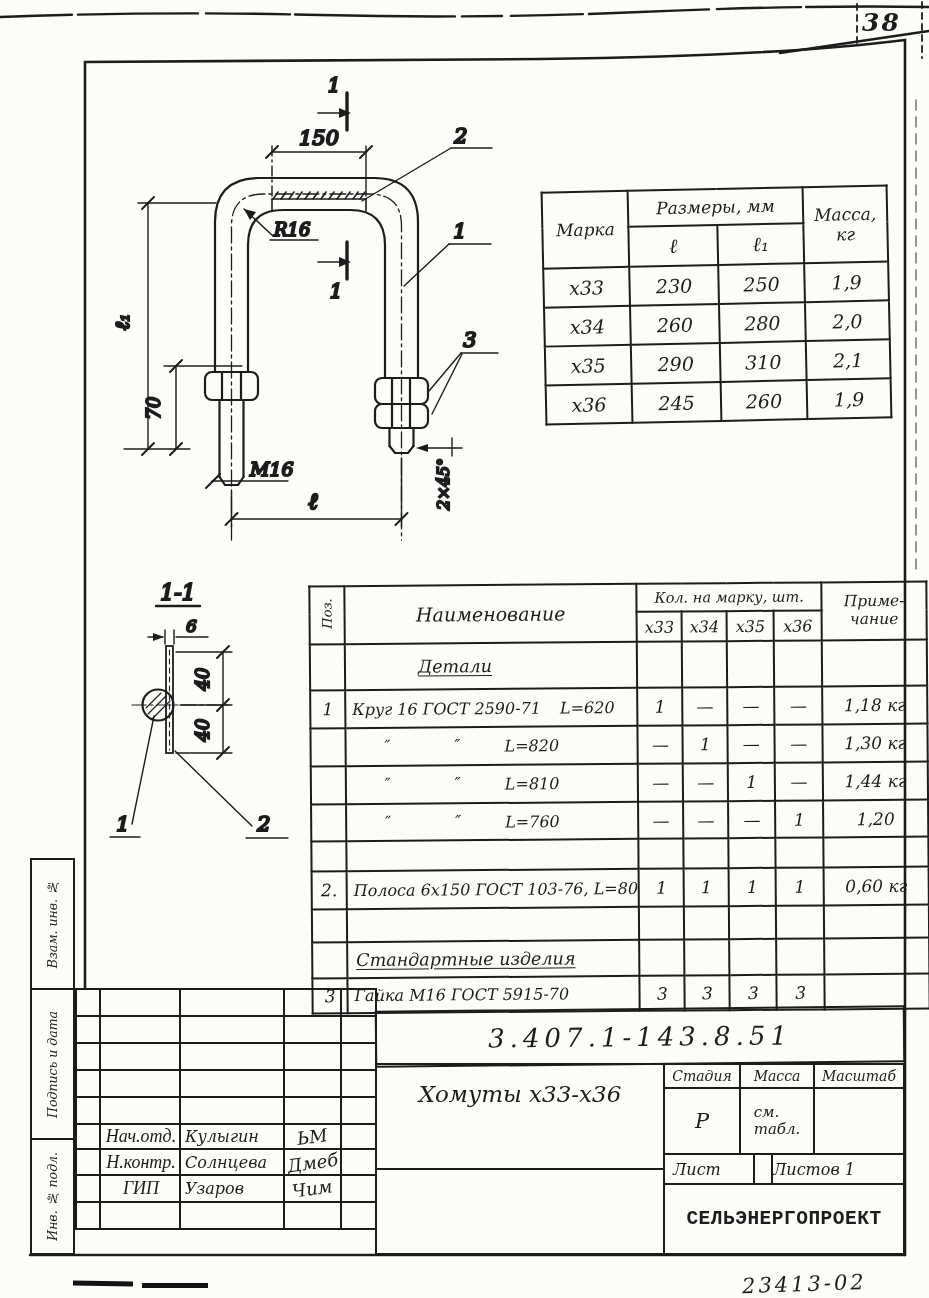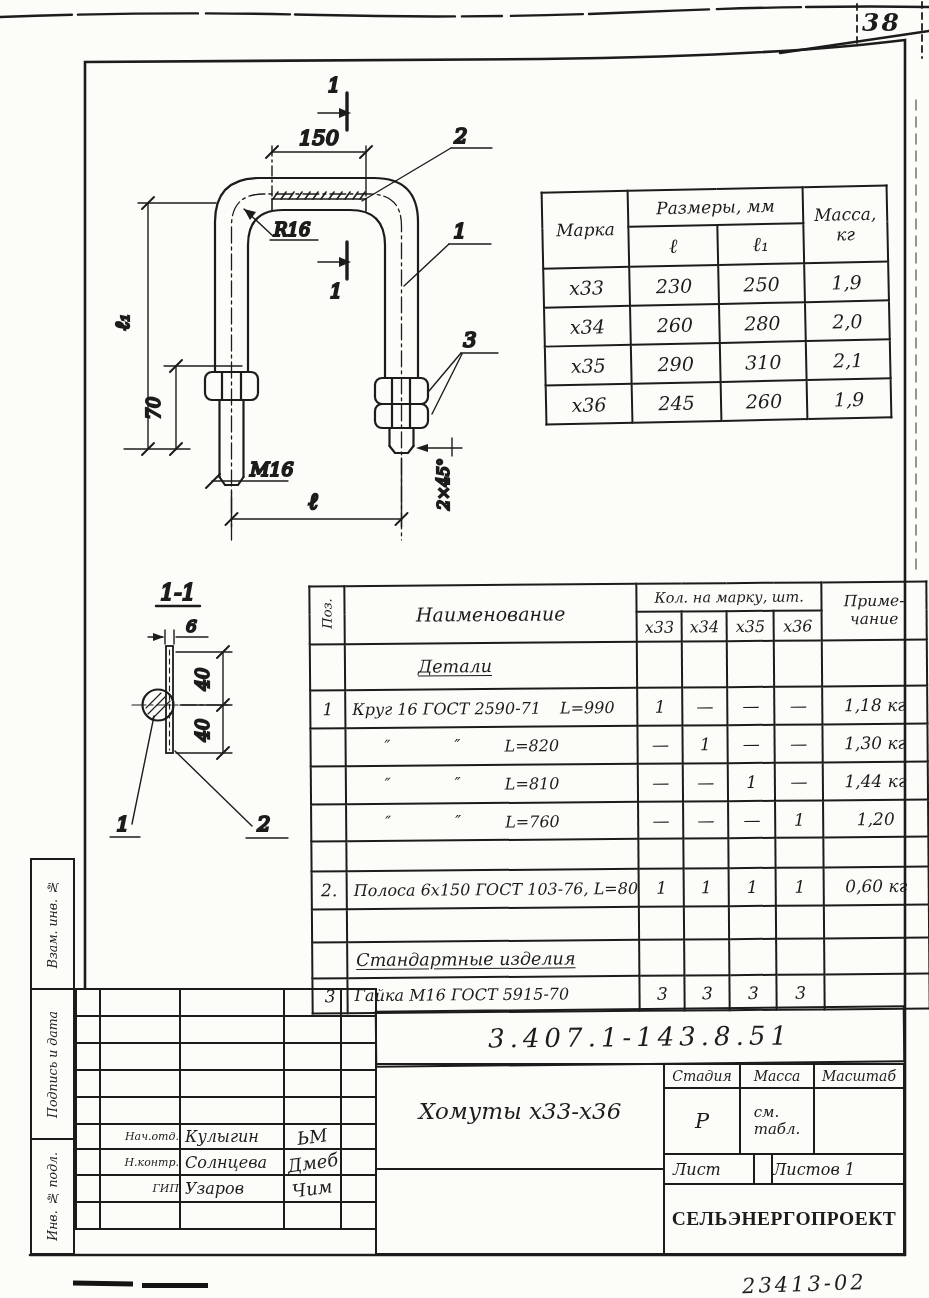--- a/index.html
+++ b/index.html
@@ -38,39 +38,39 @@
   .vert { writing-mode:vertical-rl; transform:rotate(180deg); font-size:13px; font-style:italic; display:inline-block; }
   .d1 { position:absolute; left:38px; top:50%; transform:translateY(-55%); }
   .d2 { position:absolute; left:108px; top:50%; transform:translateY(-55%); }
   .dlen { position:absolute; left:158px; top:50%; transform:translateY(-50%); }
   .nm { display:inline-block; }
   .nlen { display:inline-block; margin-left:14px; }
 
   
   .sig-table { position:absolute; left:75px; top:988px; }
   .sig-table td { font-size:14.5px; }
-  .sig-table .role { font-size:11px; text-align:right; padding-left:2px; white-space:nowrap; }
+  .sig-table .role { font-size:18px; text-align:center; padding-left:2px; white-space:nowrap;font-family:Liberation Serif, serif; }
   .sig-table .nm2  { font-size:16px; text-align:left; padding-left:4px; white-space:nowrap; }
   .sig { display:inline-block; font-size:18px; transform:rotate(-8deg); font-style:italic; }
 
   
   .cell { position:absolute; border:2.5px solid #1c1c1c; display:flex; align-items:center; justify-content:center; font-style:italic; }
   .tb-docnum { left:375px; top:1008px; width:530px; height:57px; font-size:26px; letter-spacing:5px; transform:rotate(-0.6deg); }
-  .tb-title  { left:375px; top:1063px; width:290px; height:107px; font-size:23px; align-items:flex-start; padding-top:33px; }
+  .tb-title  { left:375px; top:1063px; width:290px; height:107px; font-size:23px; align-items:flex-start; padding-top:16px; }
   .tb-blank  { left:375px; top:1168px; width:290px; height:87px; }
   .tb-stage-h{ left:663px; top:1063px; width:78px; height:26px; font-size:14px; }
   .tb-mass-h { left:739px; top:1063px; width:76px; height:26px; font-size:14px; }
   .tb-scale-h{ left:813px; top:1063px; width:92px; height:26px; font-size:14px; }
   .tb-stage-v{ left:663px; top:1087px; width:78px; height:68px; font-size:21px; }
   .tb-mass-v { left:739px; top:1087px; width:76px; height:68px; font-size:15px; line-height:1.15; }
   .tb-scale-v{ left:813px; top:1087px; width:92px; height:68px; }
   .tb-sheet  { left:663px; top:1153px; width:92px; height:32px; font-size:16px; justify-content:flex-start; padding-left:8px; }
   .tb-sheets { left:771px; top:1153px; width:134px; height:32px; font-size:16px; justify-content:flex-start; }
   .tb-org    { left:663px; top:1183px; width:242px; height:72px;
-               font-family:Liberation Serif, serif; font-style:normal; font-weight:bold;
+               font-family:Liberation Mono, monospace; font-style:normal; font-weight:bold;
                font-size:19.5px; letter-spacing:0.5px; }
 
   
   .strip { position:absolute; left:30px; width:45px; border:2.4px solid #1c1c1c;
            display:flex; align-items:center; justify-content:center; }
   .strip span { writing-mode:vertical-rl; transform:rotate(180deg); font-size:12.5px; font-style:italic; white-space:nowrap; }
   .strip-1 { top:858px;  height:132px; }
   .strip-2 { top:988px;  height:152px; }
   .strip-3 { top:1138px; height:117px; }
 
@@ -355,21 +355,21 @@
           <td></td>
           <td></td>
           <td></td>
           <td></td>
     </tr>
 
     <tr style="height:38px">
       <td>1</td>
       <td class="name">
         <span class="nm">Круг 16 ГОСТ 2590-71</span>
-        <span class="nlen">L=990</span>
+        <span class="nlen">L=620</span>
       </td>
       <td>1</td>
       <td>—</td>
       <td>—</td>
       <td>—</td>
       <td>1,18 кг</td>
     </tr>
 
     <tr style="height:38px">
       <td></td>

